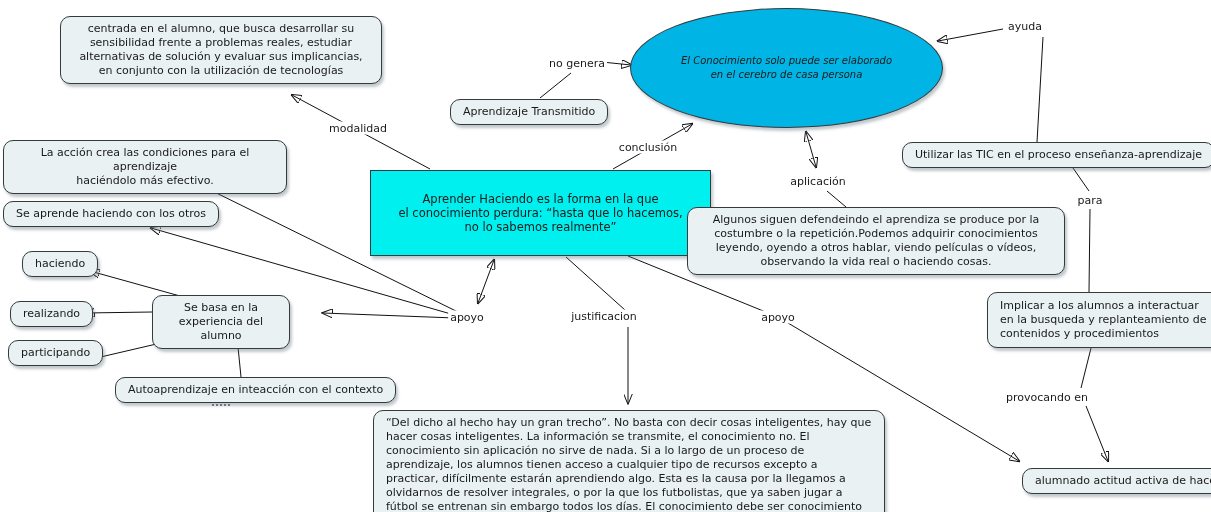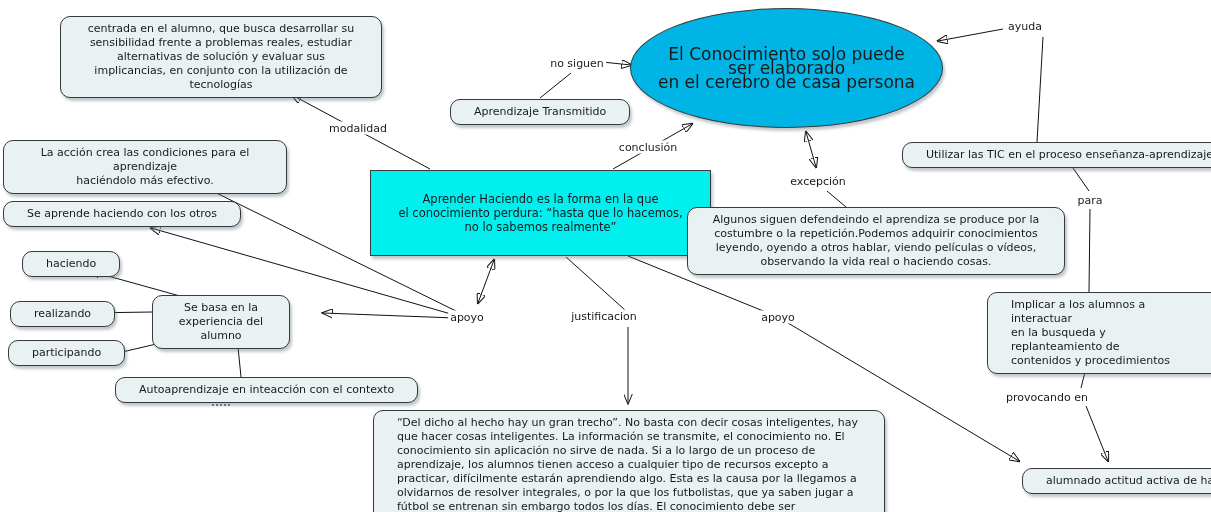--- a/index.html
+++ b/index.html
@@ -5,29 +5,29 @@
   html,body{margin:0;padding:0;background:#fff;}
   .canvas{
     position:relative;width:1211px;height:512px;background:#ffffff;overflow:hidden;
     font-family:"DejaVu Sans","Liberation Sans",sans-serif;color:#1a1a1a;
   }
   svg.links{position:absolute;left:0;top:0;width:1211px;height:512px;}
   svg.links path{stroke:#111;stroke-width:1;fill:none;}
   .node{
     position:absolute;box-sizing:border-box;
     background:#e9f1f2;border:1px solid #343b3d;border-radius:10px;
-    padding:5px 23px;font-size:11px;line-height:14px;text-align:center;
+    padding:5px 12px;font-size:11px;line-height:14px;text-align:center;
     white-space:pre-line;display:flex;align-items:center;justify-content:center;
     box-shadow:2px 3px 3px rgba(100,115,125,0.40);
   }
   .node.auto{width:max-content;white-space:nowrap;}
   .node.wrap{white-space:normal;}
   .node.leftalign{text-align:left;justify-content:flex-start;}
   .node.ellipse{
-    border-radius:50%;background:#00b5e6;padding:10px 26px;font-size:17px;
+    border-radius:50%;background:#00b5e6;padding:10px 26px;font-size:10px;font-style:italic;
   }
   .node.rect{border-radius:0;background:#00f0f0;font-size:11.5px;}
   .lbl{
     position:absolute;transform:translate(-50%,-50%);
     background:#ffffff;padding:0 2px;font-size:11px;line-height:13px;white-space:nowrap;
   }
   .dots{
     position:absolute;left:212px;top:404px;width:18px;height:0;
     border-top:2px dotted #556;opacity:.75;
   }
@@ -105,23 +105,23 @@
 
   <div class="node leftalign" style="left:987px;top:292px;width:234px;min-height:56px;">Implicar a los alumnos a interactuar
 en la busqueda y replanteamiento de
 contenidos y procedimientos</div>
 
   <div class="node auto" style="left:1022px;top:468px;">alumnado actitud activa de hacer</div>
 
   <div class="node wrap leftalign" style="left:373px;top:410px;width:512px;min-height:95px;">“Del dicho al hecho hay un gran trecho”. No basta con decir cosas inteligentes, hay que hacer cosas inteligentes. La información se transmite, el conocimiento no. El conocimiento sin aplicación  no sirve de nada. Si a lo largo de un proceso de aprendizaje, los alumnos tienen  acceso a cualquier tipo de recursos excepto a practicar,  difícilmente  estarán aprendiendo algo. Esta es la causa por la llegamos a olvidarnos de resolver integrales, o por la que los futbolistas, que ya saben  jugar a fútbol se entrenan sin embargo todos los días. El conocimiento debe ser conocimiento “accionable”.</div>
 
   <span class="lbl" style="left:358px;top:128px;">modalidad</span>
-  <span class="lbl" style="left:577px;top:63px;">no siguen</span>
+  <span class="lbl" style="left:577px;top:63px;">no genera</span>
   <span class="lbl" style="left:648px;top:147px;">conclusión</span>
-  <span class="lbl" style="left:818px;top:181px;">excepción</span>
+  <span class="lbl" style="left:818px;top:181px;">aplicación</span>
   <span class="lbl" style="left:1025px;top:26px;">ayuda</span>
   <span class="lbl" style="left:1090px;top:200px;">para</span>
   <span class="lbl" style="left:1047px;top:397px;">provocando en</span>
   <span class="lbl" style="left:467px;top:317px;">apoyo</span>
   <span class="lbl" style="left:604px;top:316px;">justificacion</span>
   <span class="lbl" style="left:778px;top:317px;">apoyo</span>
 
   <div class="dots"></div>
 
 </div>

